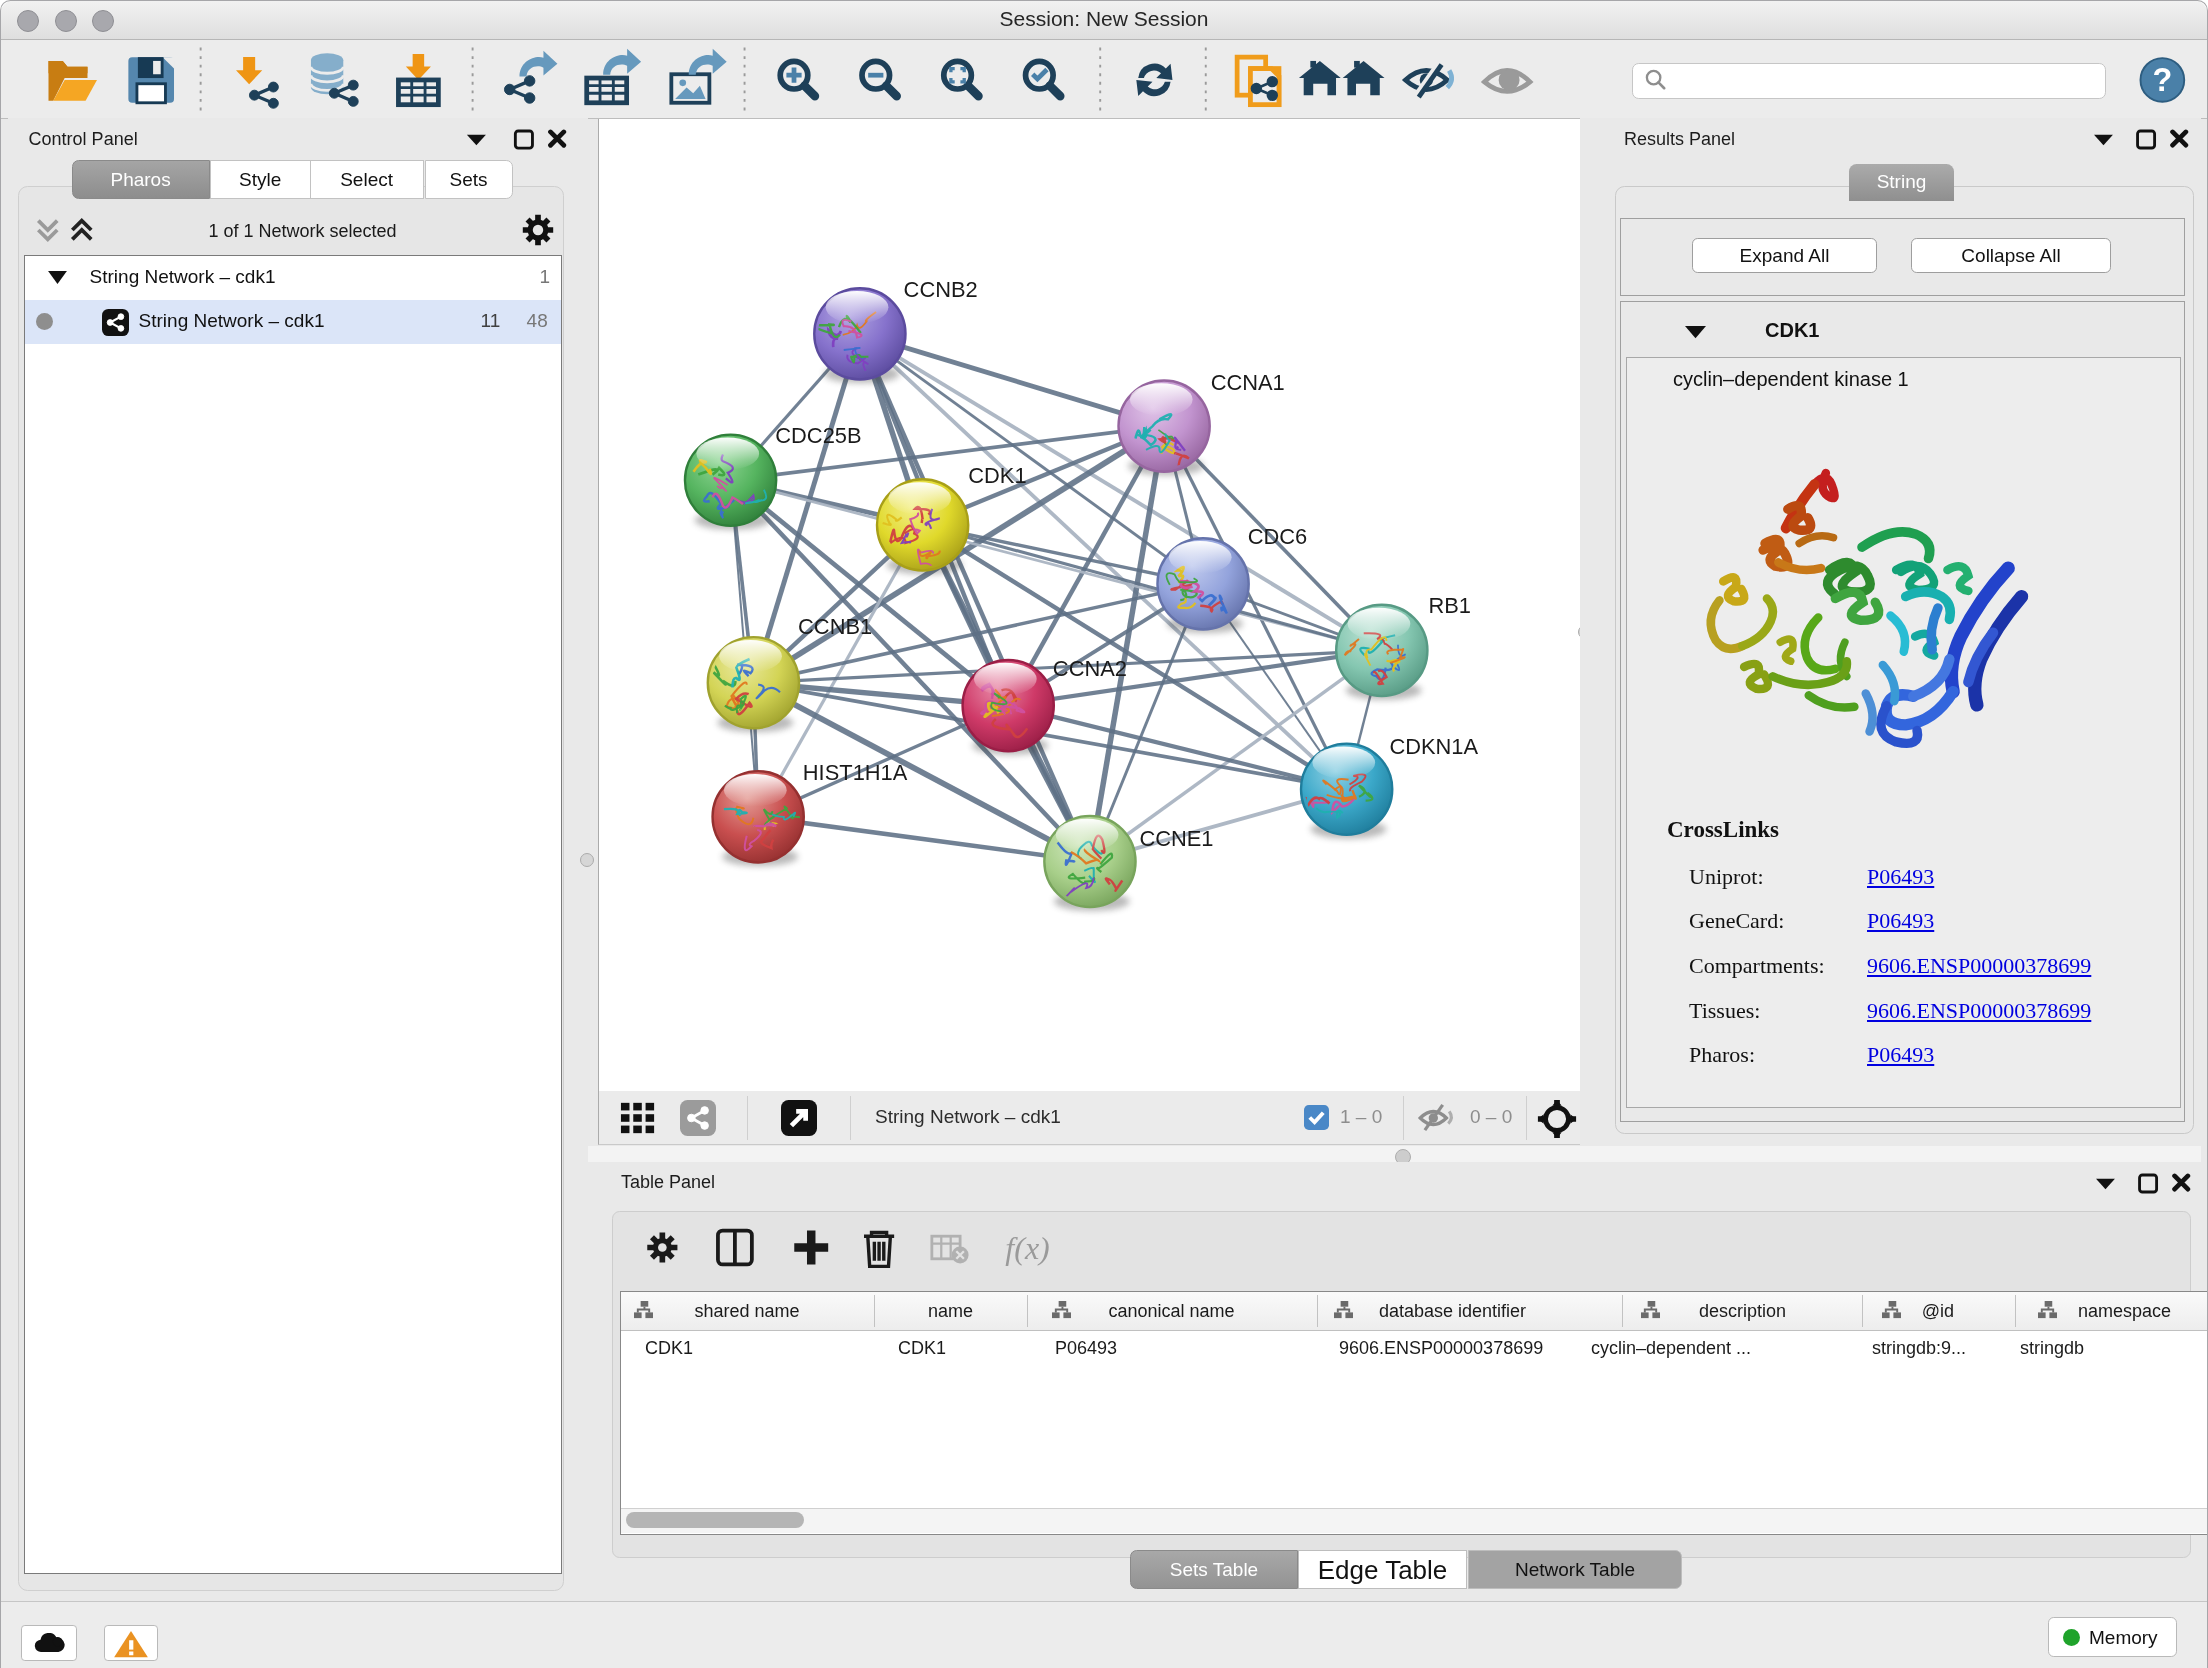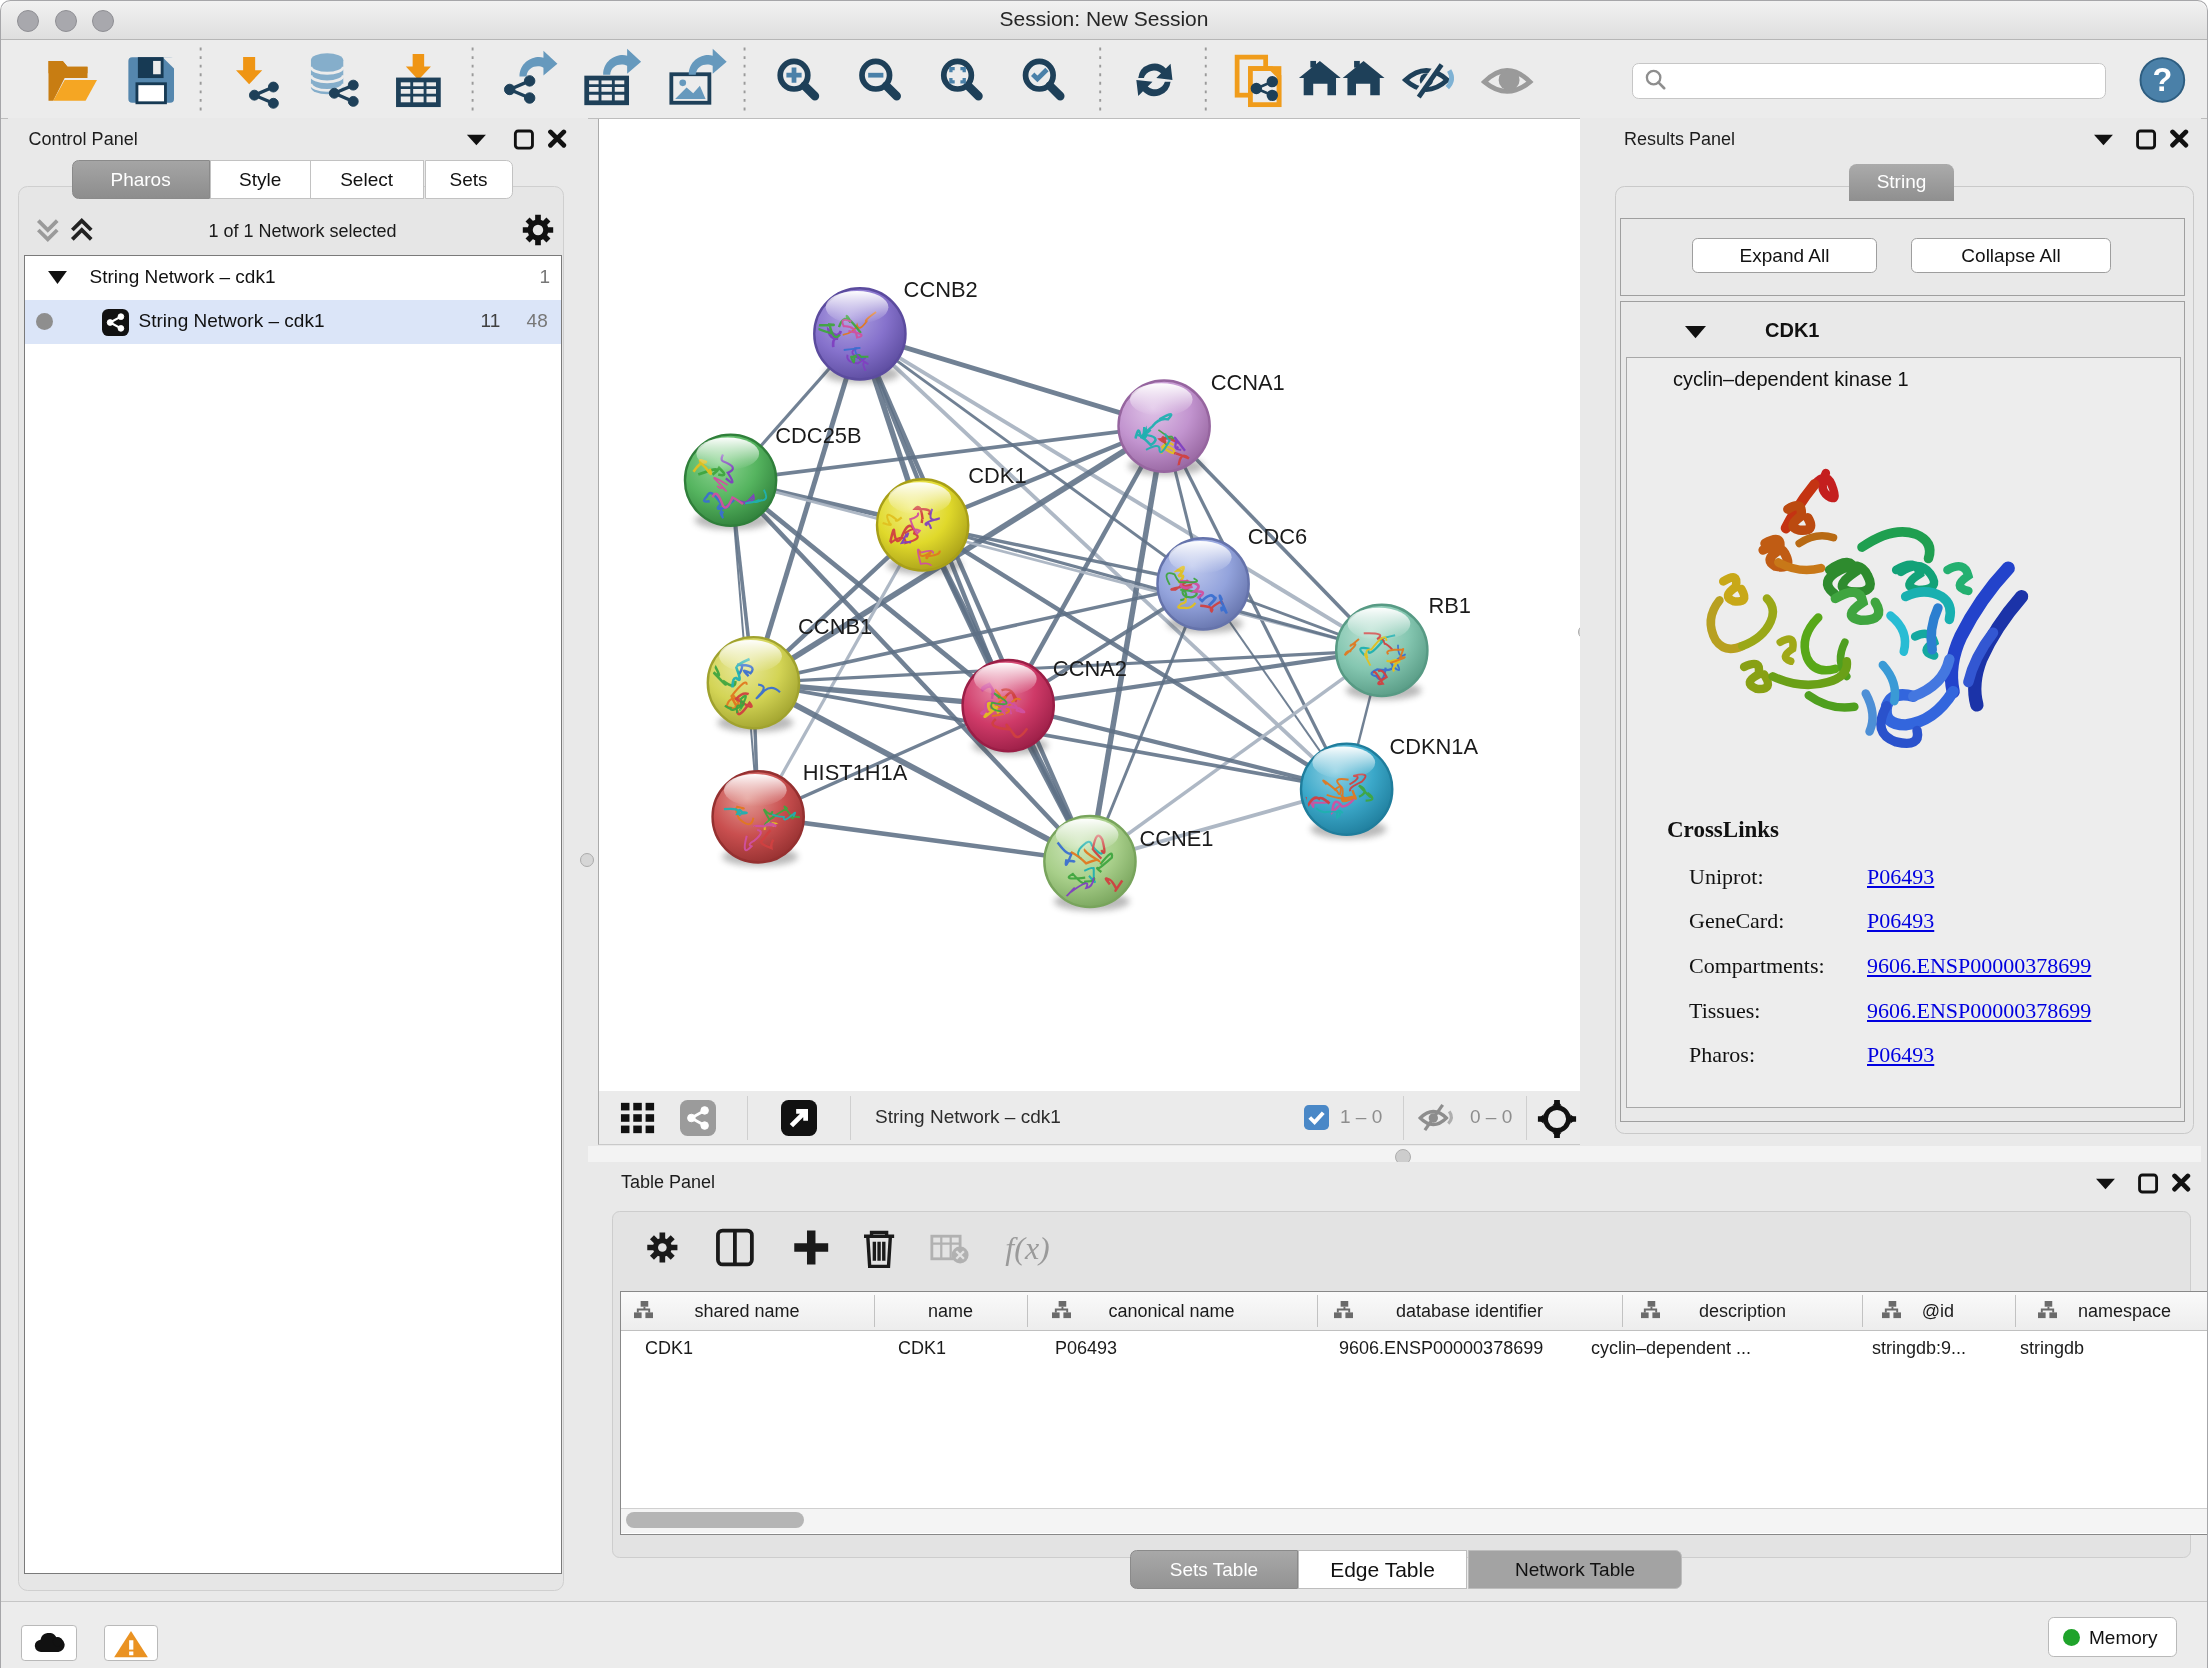--- a/index.html
+++ b/index.html
@@ -750,21 +750,21 @@
       </g>
     <text x="400" y="38" font-size="34" font-style="italic" fill="#9a9a9a" font-family="Liberation Serif">f(x)</text>
   </svg>
 
   <div class="abs" style="left:32px;top:129px;width:1592px;height:242px;background:#fff;border:1px solid #888;"></div>
   <div class="abs" style="left:33px;top:130px;width:1590px;height:38px;background:linear-gradient(#fafafa,#ededed);border-bottom:1px solid #c0c0c0;"></div>
   <div class="abs" id="thdr" style="top:0;left:0;width:1613px;height:438px;font-size:18px;color:#1b1b1b;">
     <div class="abs hcell" style="left:32px;width:254px;">shared name</div>
     <div class="abs hcell" style="left:286px;width:153px;">name</div>
     <div class="abs hcell" style="left:439px;width:289px;">canonical name</div>
-    <div class="abs hcell" style="left:729px;width:305px;text-align:center;">database identifier</div>
+    <div class="abs hcell" style="left:712px;width:305px;text-align:center;">database identifier</div>
     <div class="abs hcell" style="left:1034px;width:241px;">description</div>
     <div class="abs hcell" style="left:1274px;width:152px;">@id</div>
     <div class="abs hcell" style="left:1446px;width:181px;">namespace</div>
     <svg class="abs treeic" style="left:46px;" viewBox="0 0 20 20" width="19" height="19">
       <use href="#treeg"></use>
       </svg>
     <svg class="abs treeic" style="left:464px;" viewBox="0 0 20 20" width="19" height="19">
         <use href="#treeg"></use>
       </svg>
     <svg class="abs treeic" style="left:746px;" viewBox="0 0 20 20" width="19" height="19">
@@ -800,21 +800,21 @@
         </defs>
       </svg>
   </div>
 
   <div class="abs" style="left:33px;top:346px;width:1590px;height:24px;background:#f4f4f4;border-top:1px solid #d0d0d0;"></div>
   <div class="abs" style="left:38px;top:350px;width:178px;height:16px;background:#b5b5b5;border-radius:8.6px;"></div>
 
   <div class="abs" style="left:542px;top:388px;width:168px;height:39px;background:linear-gradient(#a8a8a8,#939393);border:1px solid #8a8a8a;border-radius:6.7px 0 0 6.7px;
       color:#fff;font-size:19px;text-align:center;line-height:38px;box-sizing:border-box;">Sets Table</div>
   <div class="abs" style="left:710px;top:388px;width:169px;height:39px;background:#fff;border:1px solid #bdbdbd;
-      color:#111;font-size:21px;text-align:center;line-height:38px;box-sizing:border-box;">Edge Table</div>
+      color:#111;font-size:26px;text-align:center;line-height:38px;box-sizing:border-box;">Edge Table</div>
   <div class="abs" style="left:880px;top:388px;width:214px;height:39px;background:#a3a3a3;border:1px solid #bdbdbd;border-radius:0 6.7px 6.7px 0;
       color:#111;font-size:19px;text-align:center;line-height:38px;box-sizing:border-box;">Network Table</div>
 </div>
 
 <div class="abs" id="statusbar">
   <div class="abs btn" style="left:21px;top:23px;width:56px;height:36px;border-radius:3.8px;"></div>
   <svg class="abs" style="left:32px;top:31px;" width="34" height="21" viewBox="0 0 36 22" fill="#111">
     <path d="M10 20 A 6.5 6.5 0 0 1 9 7 A 9 9 0 0 1 26 5 A 6 6 0 0 1 28 20 Z"></path>
     <circle cx="27" cy="9" r="5"></circle>
   </svg>

